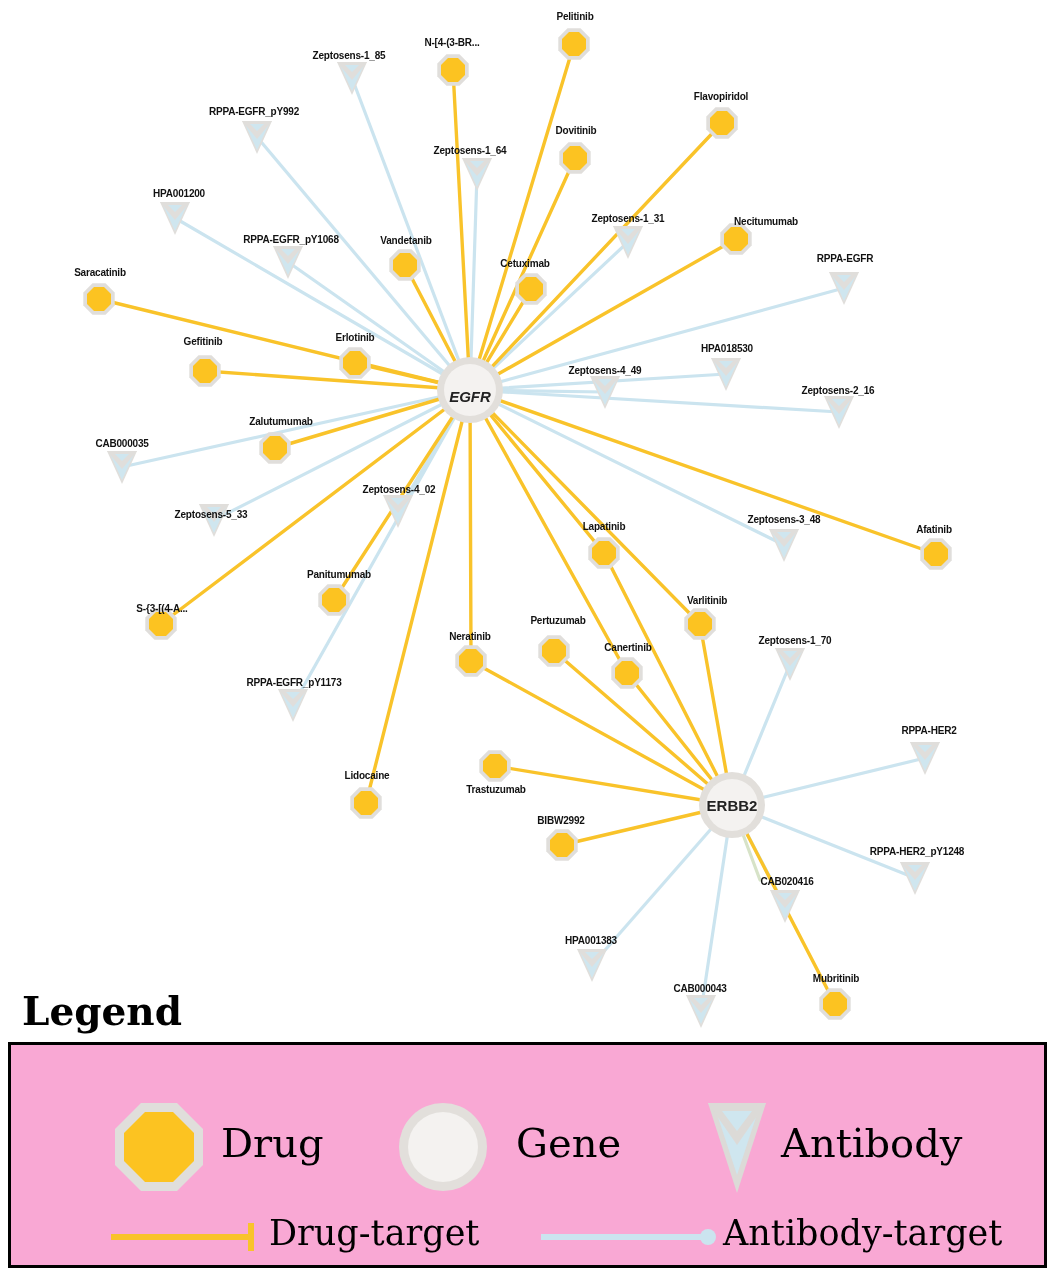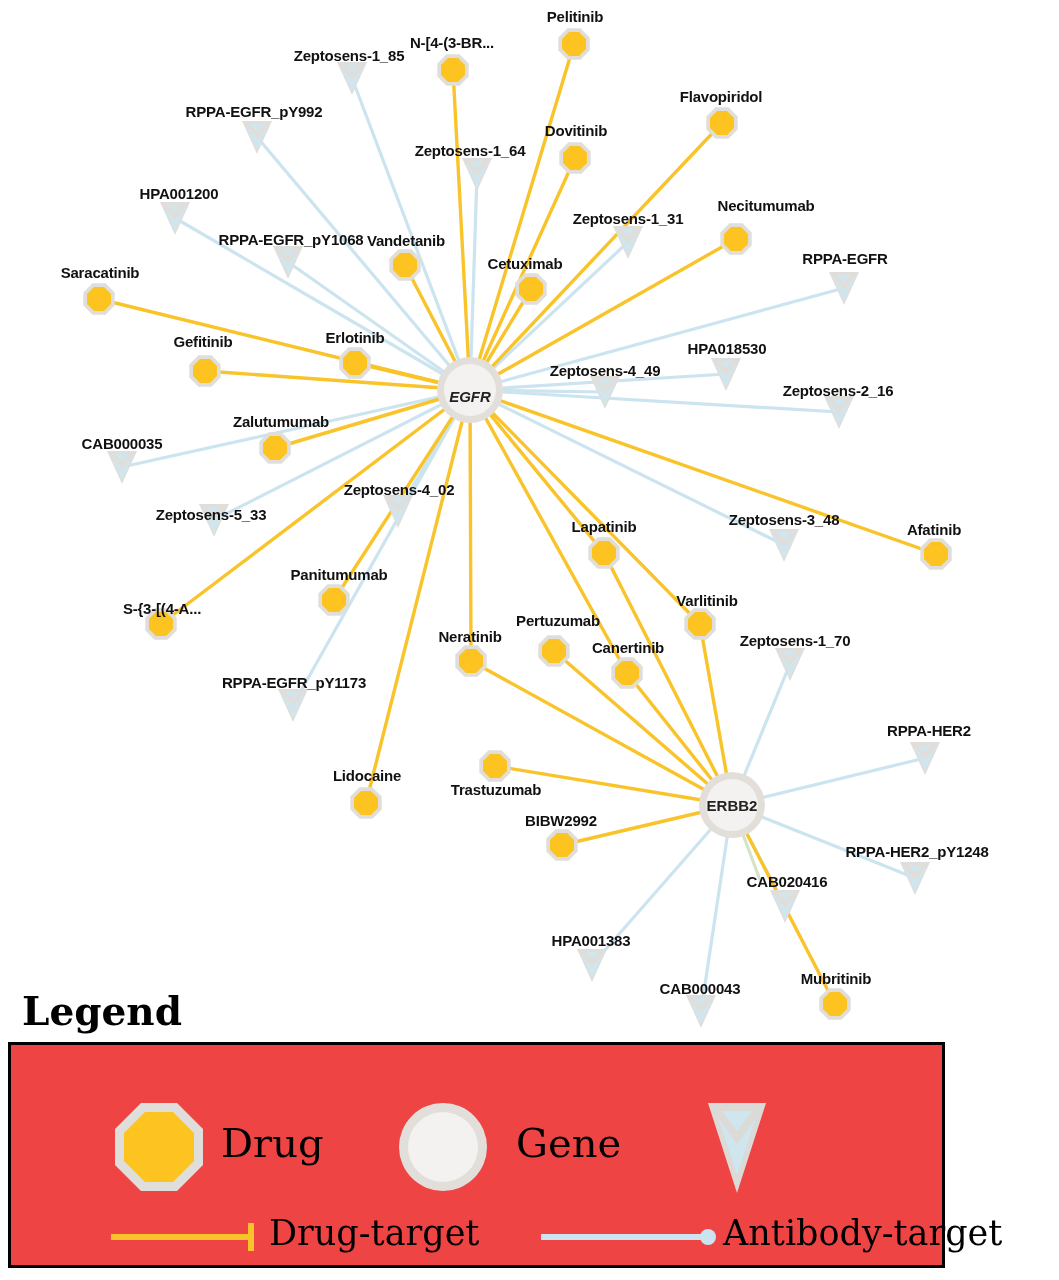--- a/index.html
+++ b/index.html
@@ -21,21 +21,21 @@
     width: 1059px;
     height: 1030px;
   }
   #network svg {
     position: absolute;
     left: 0;
     top: 0;
   }
   .node-label {
     position: absolute;
-    font-size: 15px;
+    font-size: 10px;
     font-weight: bold;
     color: #111111;
     white-space: nowrap;
     transform: translate(-50%, -50%);
     letter-spacing: -0.2px;
   }
   .gene-label {
     position: absolute;
     font-size: 15px;
     font-weight: bold;
@@ -50,24 +50,24 @@
     top: 988px;
     font-family: "DejaVu Serif", serif;
     font-size: 39px;
     font-weight: bold;
     color: #000;
   }
   #legend-box {
     position: absolute;
     left: 8px;
     top: 1042px;
-    width: 937px;
+    width: 1039px;
     height: 226px;
     border: 3px solid #000;
-    background: #ef4444;
+    background: #f9a8d4;
     box-sizing: border-box;
   }
   .legend-text {
     font-family: "DejaVu Serif", serif;
     font-size: 40px;
     color: #000;
     position: absolute;
     white-space: nowrap;
   }
   .legend-text.small {
@@ -357,21 +357,21 @@
       <div class="node-label" style="left: 294px; top: 682px;">RPPA-EGFR_pY1173</div>
       <div class="node-label" style="left: 929px; top: 730px;">RPPA-HER2</div>
       <div class="node-label" style="left: 917px; top: 851px;">RPPA-HER2_pY1248</div>
       <div class="node-label" style="left: 787px; top: 881px;">CAB020416</div>
       <div class="node-label" style="left: 591px; top: 940px;">HPA001383</div>
       <div class="node-label" style="left: 700px; top: 988px;">CAB000043</div>
       <div class="node-label" style="left: 575px; top: 16px;">Pelitinib</div>
       <div class="node-label" style="left: 452px; top: 42px;">N-[4-(3-BR...</div>
       <div class="node-label" style="left: 721px; top: 96px;">Flavopiridol</div>
       <div class="node-label" style="left: 576px; top: 130px;">Dovitinib</div>
-      <div class="node-label" style="left: 742px; top: 205px; padding-left: 48px;">Necitumumab</div>
+      <div class="node-label" style="left: 742px; top: 221px; padding-left: 48px;">Necitumumab</div>
       <div class="node-label" style="left: 406px; top: 240px;">Vandetanib</div>
       <div class="node-label" style="left: 525px; top: 263px;">Cetuximab</div>
       <div class="node-label" style="left: 100px; top: 272px;">Saracatinib</div>
       <div class="node-label" style="left: 355px; top: 337px;">Erlotinib</div>
       <div class="node-label" style="left: 203px; top: 341px;">Gefitinib</div>
       <div class="node-label" style="left: 281px; top: 421px;">Zalutumumab</div>
       <div class="node-label" style="left: 934px; top: 529px;">Afatinib</div>
       <div class="node-label" style="left: 604px; top: 526px;">Lapatinib</div>
       <div class="node-label" style="left: 339px; top: 574px;">Panitumumab</div>
       <div class="node-label" style="left: 162px; top: 608px;">S-{3-[(4-A...</div>
@@ -414,15 +414,16 @@
       <line x1="240" y1="178" x2="240" y2="206" stroke="#f9c32a" stroke-width="6"></line>
     </g>
 
     <g>
       <line x1="530" y1="192" x2="690" y2="192" stroke="#cbe4ef" stroke-width="6"></line>
       <circle cx="697" cy="192" r="8" fill="#cbe4ef"></circle>
     </g>
   </svg>
   <div class="legend-text" style="left:210px; top:75px;">Drug</div>
   <div class="legend-text" style="left:505px; top:75px;">Gene</div>
+  <div class="legend-text" style="left:770px; top:75px;">Antibody</div>
   <div class="legend-text small" style="left:258px; top:168px;">Drug-target</div>
   <div class="legend-text small" style="left:712px; top:168px;">Antibody-target</div>
 </div>
 
 </body></html>

